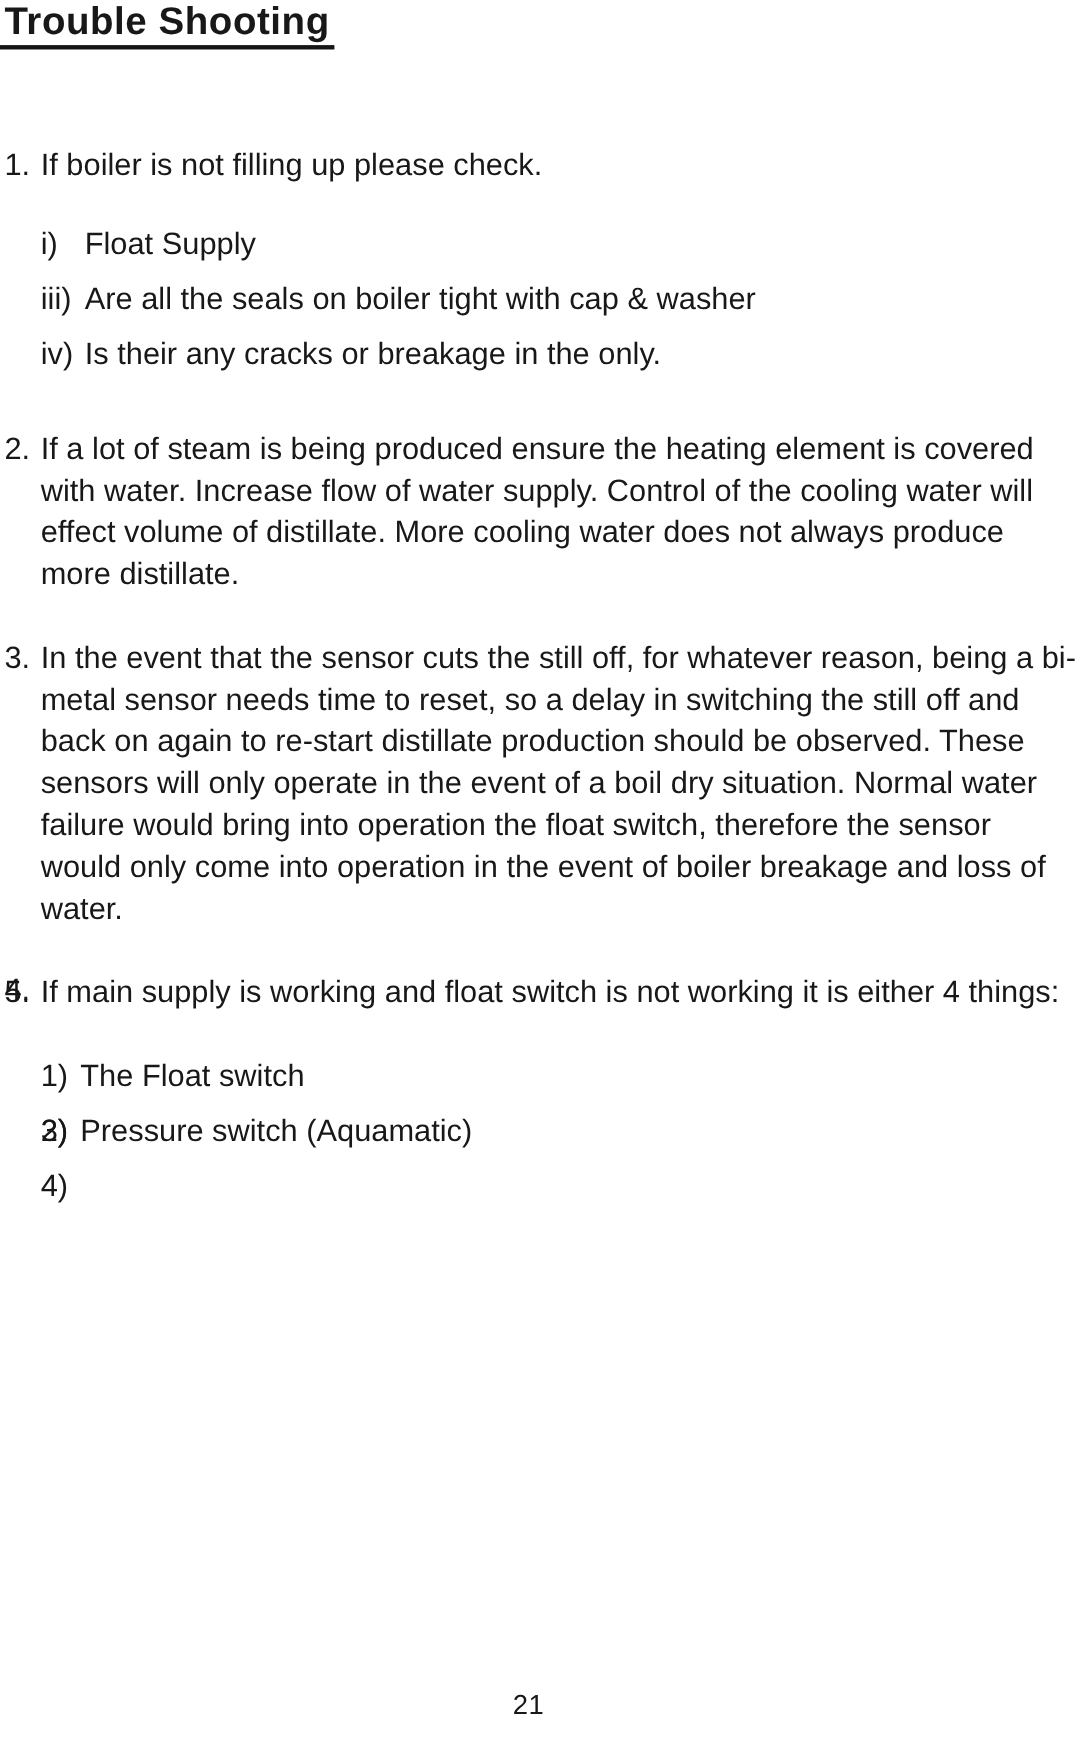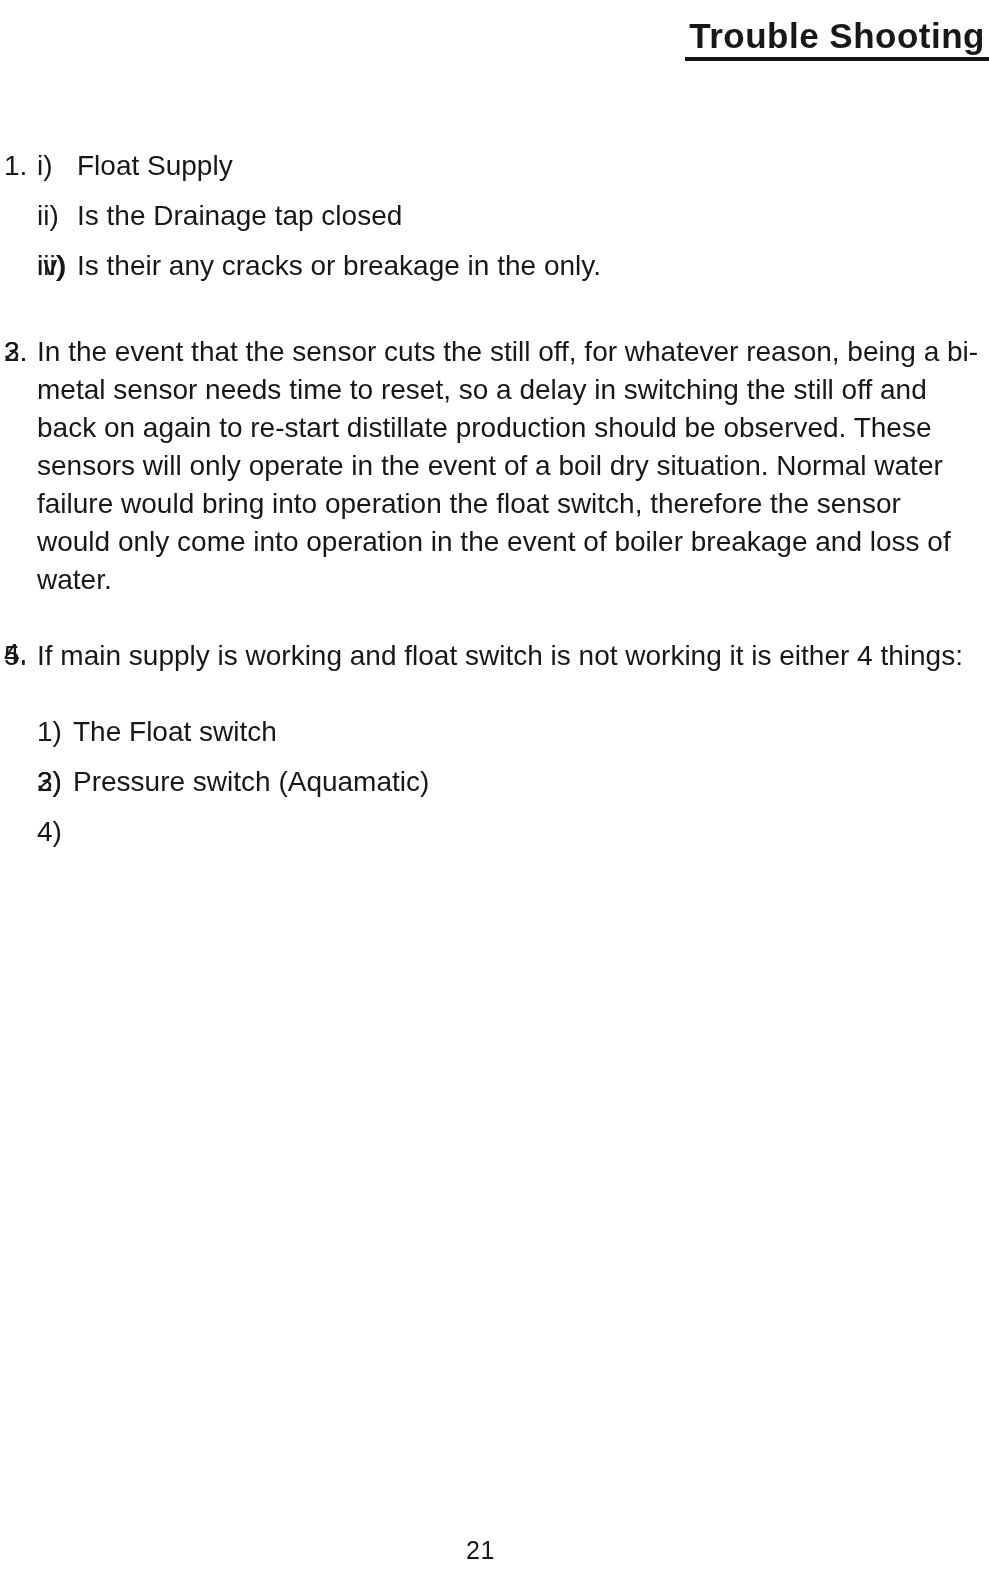--- a/index.html
+++ b/index.html
@@ -5,21 +5,21 @@
   html, body { margin: 0; padding: 0; background: #ffffff; }
   .page {
     position: relative;
     width: 989px;
     height: 1586px;
     background: #ffffff;
     font-family: "Liberation Sans", sans-serif;
     color: #181818;
     overflow: hidden;
   }
-  .title-row { text-align: right; padding-top: 16px; }
+  .title-row { text-align: left; padding-top: 0; }
   .title {
     display: inline-block;
     margin: 0;
     font-size: 35px;
     line-height: 40px;
     font-weight: 700;
     letter-spacing: 0.5px;
     border-bottom: 4px solid #161616;
     padding: 0 4px 1px 4px;
   }
@@ -64,42 +64,41 @@
 <body>
 
 <div class="page">
 
   <div class="title-row">
     <h1 class="title">Trouble Shooting</h1>
   </div>
 
   <div class="item item-1">
     <span class="num">1.</span>
+    <span class="txt">If boiler is not filling up please check.</span>
   </div>
 
   <div class="sublist sublist-roman">
     <div class="subitem">
       <span class="lbl">i)</span>
       <span class="txt">Float Supply</span>
     </div>
     <div class="subitem">
-      <span class="lbl">ii)</span>
-      <span class="txt">Is the Drainage tap closed</span>
-    </div>
-    <div class="subitem">
       <span class="lbl">iii)</span>
+      <span class="txt">Are all the seals on boiler tight with cap &amp; washer</span>
     </div>
     <div class="subitem">
       <span class="lbl">iv)</span>
       <span class="txt">Is their any cracks or breakage in the only.</span>
     </div>
   </div>
 
   <div class="item item-2">
     <span class="num">2.</span>
+    <span class="txt">If a lot of steam is being produced ensure the heating element is covered with water. Increase flow of water supply. Control of the cooling water will effect volume of distillate. More cooling water does not always produce more distillate.</span>
   </div>
 
   <div class="item item-3">
     <span class="num">3.</span>
     <span class="txt">In the event that the sensor cuts the still off, for whatever reason, being a bi-metal sensor needs time to reset, so a delay in switching the still off and back on again to re-start distillate production should be observed. These sensors will only operate in the event of a boil dry situation. Normal water failure would bring into operation the float switch, therefore the sensor would only come into operation in the event of boiler breakage and loss of water.</span>
   </div>
 
   <div class="item item-4">
     <span class="num">4.</span>
   </div>

